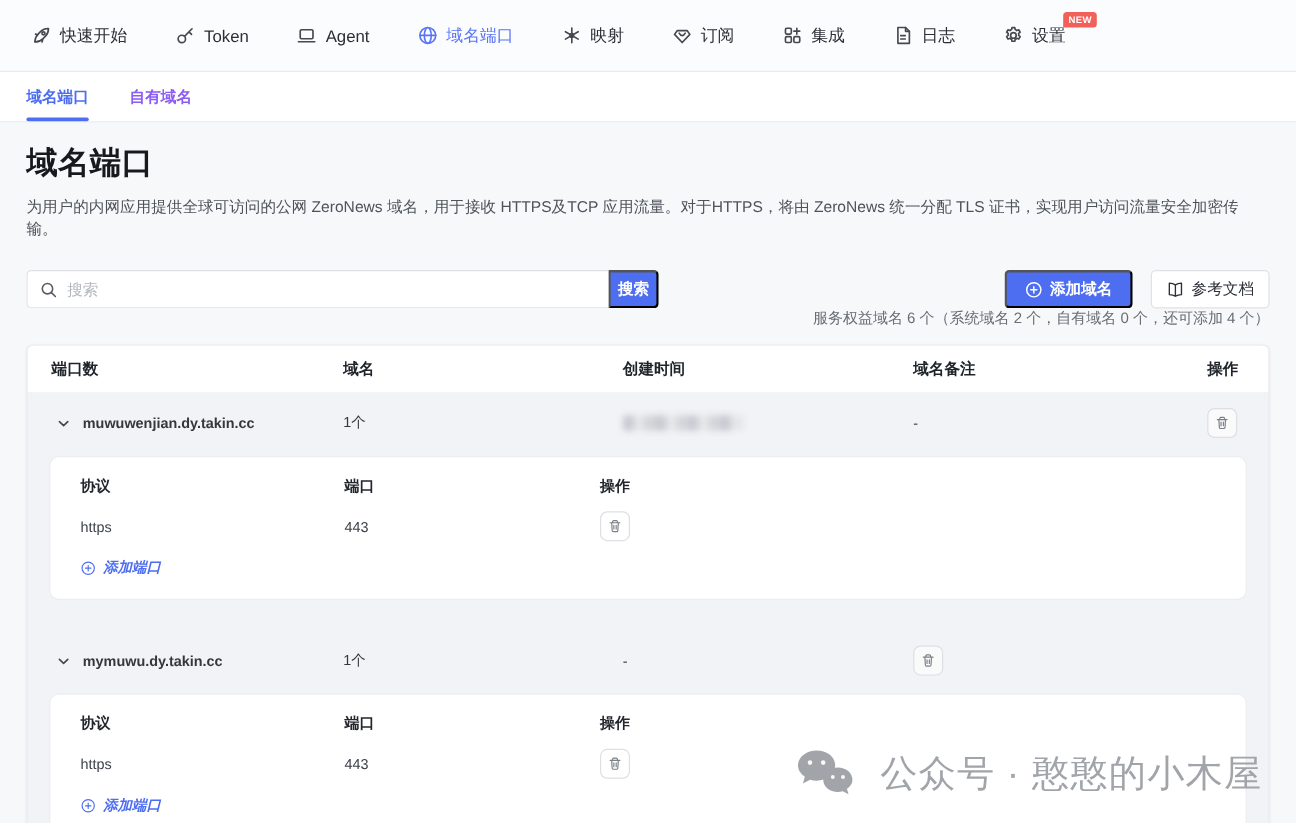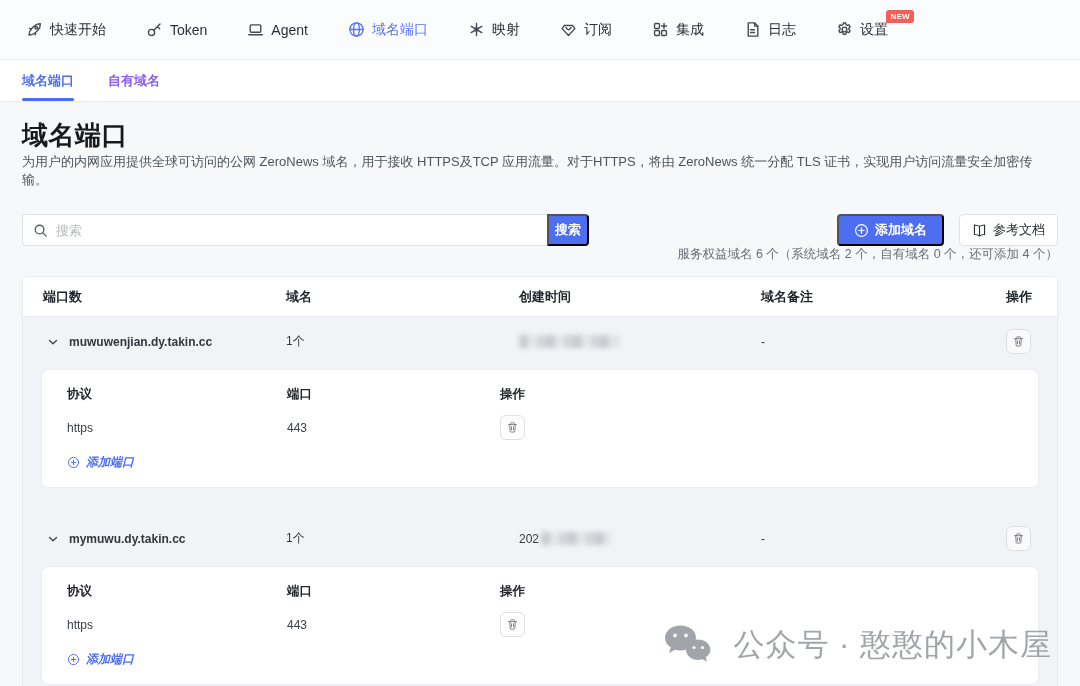--- a/index.html
+++ b/index.html
@@ -39,24 +39,24 @@
     color:#8b5cf6; cursor:pointer; position:relative; }
   .tab.active { color:#4e6ef2; }
   .tab.active::after {
     content:""; position:absolute; left:0; right:0; bottom:0; height:3px;
     background:#4e6ef2; border-radius:2px;
   }
 
   
   .content { padding:16px 22px 0; }
   .page-title { font-size:26px; font-weight:700; color:#17191d; letter-spacing:.5px; }
-  .page-desc { font-size:13px; color:#4e535b; }
+  .page-desc { margin-top:11px; font-size:13px; color:#4e535b; }
 
   .toolbar { margin-top:25px; display:flex; align-items:center; }
-  .search-group { display:flex; width:567px; height:32px; }
+  .search-group { display:flex; width:527px; height:32px; }
   .search-box {
     flex:1; display:flex; align-items:center; gap:8px;
     background:#fff; border:1px solid #dfe1e6; border-right:none;
     border-radius:4px 0 0 4px; padding:0 10px;
   }
   .search-box input {
     border:none; outline:none; flex:1; font-size:13px; color:#2b2f36;
     font-family:inherit; background:transparent;
   }
   .search-box input::placeholder { color:#b2b6bd; }
@@ -322,24 +322,20 @@
       <div class="row-strip">
         <div class="domain-cell">
           <span class="chev">
             <svg viewBox="0 0 16 16">
                 <path d="M4 6.2 8 10l4-3.8"></path>
               </svg>
           </span>
           <span>mymuwu.dy.takin.cc</span>
         </div>
         <div>1个</div>
-        <div class="created-cell">
-          <span>202</span>
-          <span class="redacted short"></span>
-        </div>
         <div>-</div>
         <div>
           <button class="icon-btn">
             <svg viewBox="0 0 16 16" width="13" height="13">
                 <path d="M3 4.5h10M5.6 4.5V3.2a1 1 0 0 1 1-1h2.8a1 1 0 0 1 1 1v1.3M4.6 4.5l.5 8a1.2 1.2 0 0 0 1.2 1.1h3.4a1.2 1.2 0 0 0 1.2-1.1l.5-8M6.8 7.1v3.8M9.2 7.1v3.8"></path>
               </svg>
           </button>
         </div>
       </div>
 

